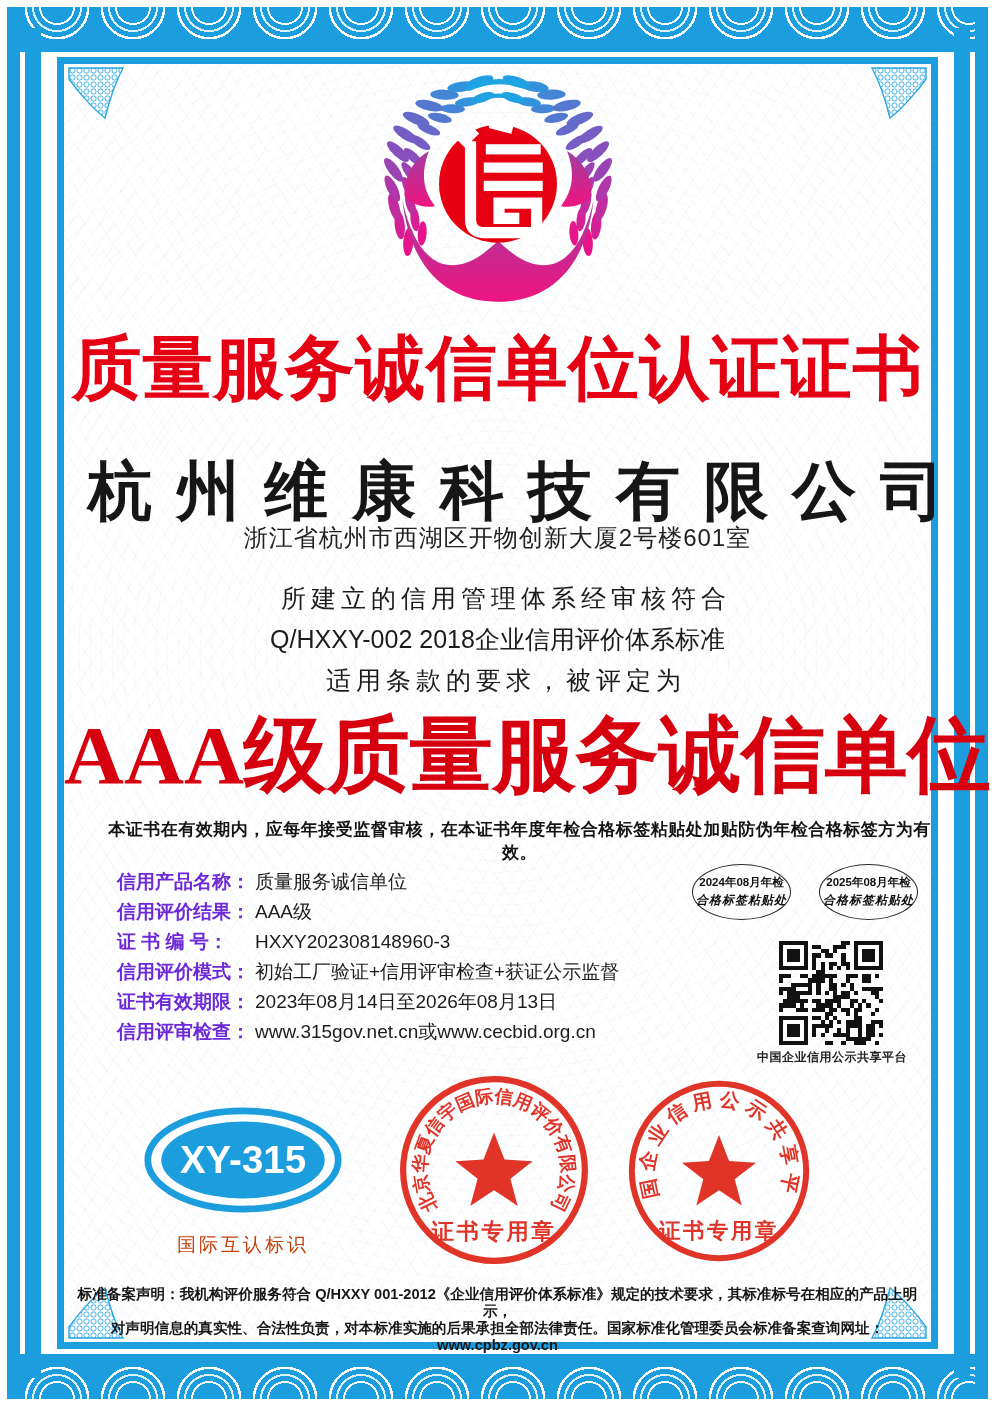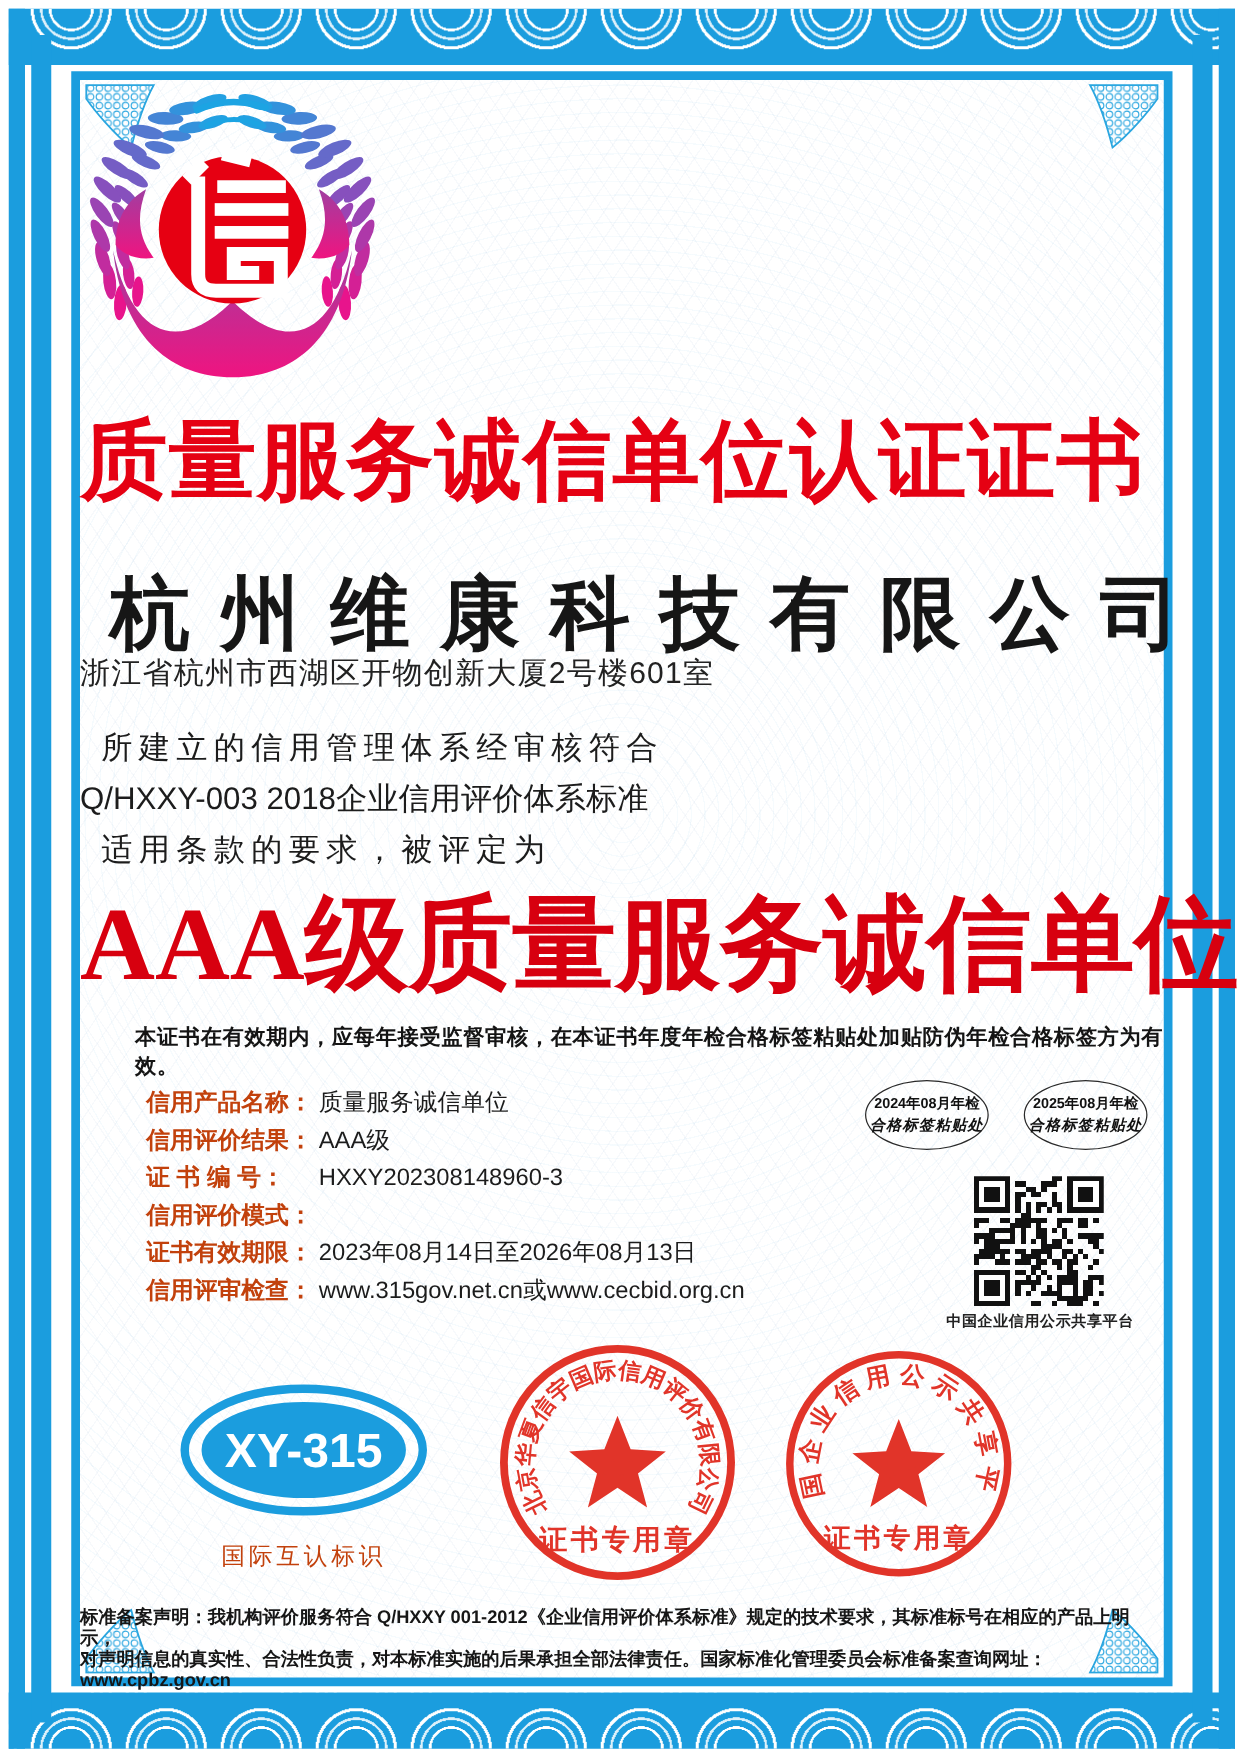--- a/index.html
+++ b/index.html
@@ -36,35 +36,35 @@
   .edge-left2{left:25px;top:28px;bottom:28px;width:16px;}
   .edge-right2{right:25px;top:28px;bottom:28px;width:16px;}
   .inner-frame{position:absolute;inset:57px;border:7px solid #1b9dde;}
   
   .corner{position:absolute;width:58px;height:54px;}
   .corner-tr{top:67px;right:67px;}
   .corner-tl{top:67px;left:67px;transform:scaleX(-1);}
   .corner-br{bottom:67px;right:67px;transform:scaleY(-1);}
   .corner-bl{bottom:67px;left:67px;transform:scale(-1,-1);}
   
-  .abs{position:absolute;left:64px;right:64px;}
+  .abs{position:absolute;left:64px;right:64px;text-align:center;}
   .logo-wrap{top:70px;}
   .cert-title{top:322px;font-size:70px;font-weight:bold;color:#e50113;
     letter-spacing:1px;white-space:nowrap;}
   .company{top:448px;font-size:64px;font-weight:bold;letter-spacing:24px;
     text-indent:24px;white-space:nowrap;color:#161616;}
   .address{top:522px;font-size:24px;color:#222;letter-spacing:1px;}
   .intro{top:578px;font-size:25px;line-height:41px;color:#1c1c1c;}
   .intro .ls{letter-spacing:5px;padding-left:17px;}
   .award{top:700px;font-family:"Liberation Serif","DejaVu Serif",serif;
     font-weight:bold;font-size:83px;color:#d7000f;white-space:nowrap;letter-spacing:0;}
   .notice{top:818px;font-size:17px;font-weight:600;color:#141414;letter-spacing:.5px;padding-left:44px;}
   .fields{position:absolute;left:117px;top:869px;text-align:left;}
   .frow{display:flex;align-items:baseline;height:30px;font-size:19px;}
-  .frow .lbl{font-weight:bold;color:#c2410c;width:138px;flex:none;}
+  .frow .lbl{font-weight:bold;color:#6d28d9;width:138px;flex:none;}
   .frow .val{font-weight:500;color:#1c1c1c;white-space:nowrap;}
   
   .ybadge{position:absolute;width:97px;height:54px;border:1.6px solid #2a2a2a;
     border-radius:50%;display:flex;flex-direction:column;justify-content:center;
     align-items:center;gap:2px;background:transparent;margin-left:48px;}
   .ybadge .l1{font-size:11.5px;font-weight:bold;color:#111;white-space:nowrap;}
   .ybadge .l2{font-size:12px;font-weight:bold;font-style:italic;
     font-family:"DejaVu Serif",serif;color:#111;white-space:nowrap;letter-spacing:1px;}
   .ybadge1{left:644px;top:864px;}
   .ybadge2{left:771px;top:864px;}
@@ -203,21 +203,21 @@
       </g>
     </svg>
   </div>
 
   <div class="abs cert-title">质量服务诚信单位认证证书</div>
   <div class="abs company">杭州维康科技有限公司</div>
   <div class="abs address">浙江省杭州市西湖区开物创新大厦2号楼601室</div>
 
   <div class="abs intro">
     <div class="ls">所建立的信用管理体系经审核符合</div>
-    <div>Q/HXXY-003 2018企业信用评价体系标准</div>
+    <div>Q/HXXY-002 2018企业信用评价体系标准</div>
     <div class="ls">适用条款的要求，被评定为</div>
   </div>
 
   <div class="abs award">AAA级质量服务诚信单位</div>
   <div class="abs notice">本证书在有效期内，应每年接受监督审核，在本证书年度年检合格标签粘贴处加贴防伪年检合格标签方为有效。</div>
 
   <div class="fields">
     <div class="frow">
       <span class="lbl">信用产品名称：</span>
       <span class="val">质量服务诚信单位</span>
@@ -225,20 +225,21 @@
     <div class="frow">
       <span class="lbl">信用评价结果：</span>
       <span class="val">AAA级</span>
     </div>
     <div class="frow">
       <span class="lbl">证 书 编 号：</span>
       <span class="val">HXXY202308148960-3</span>
     </div>
     <div class="frow">
       <span class="lbl">信用评价模式：</span>
+      <span class="val">初始工厂验证+信用评审检查+获证公示监督</span>
     </div>
     <div class="frow">
       <span class="lbl">证书有效期限：</span>
       <span class="val">2023年08月14日至2026年08月13日</span>
     </div>
     <div class="frow">
       <span class="lbl">信用评审检查：</span>
       <span class="val">www.315gov.net.cn或www.cecbid.org.cn</span>
     </div>
   </div>

